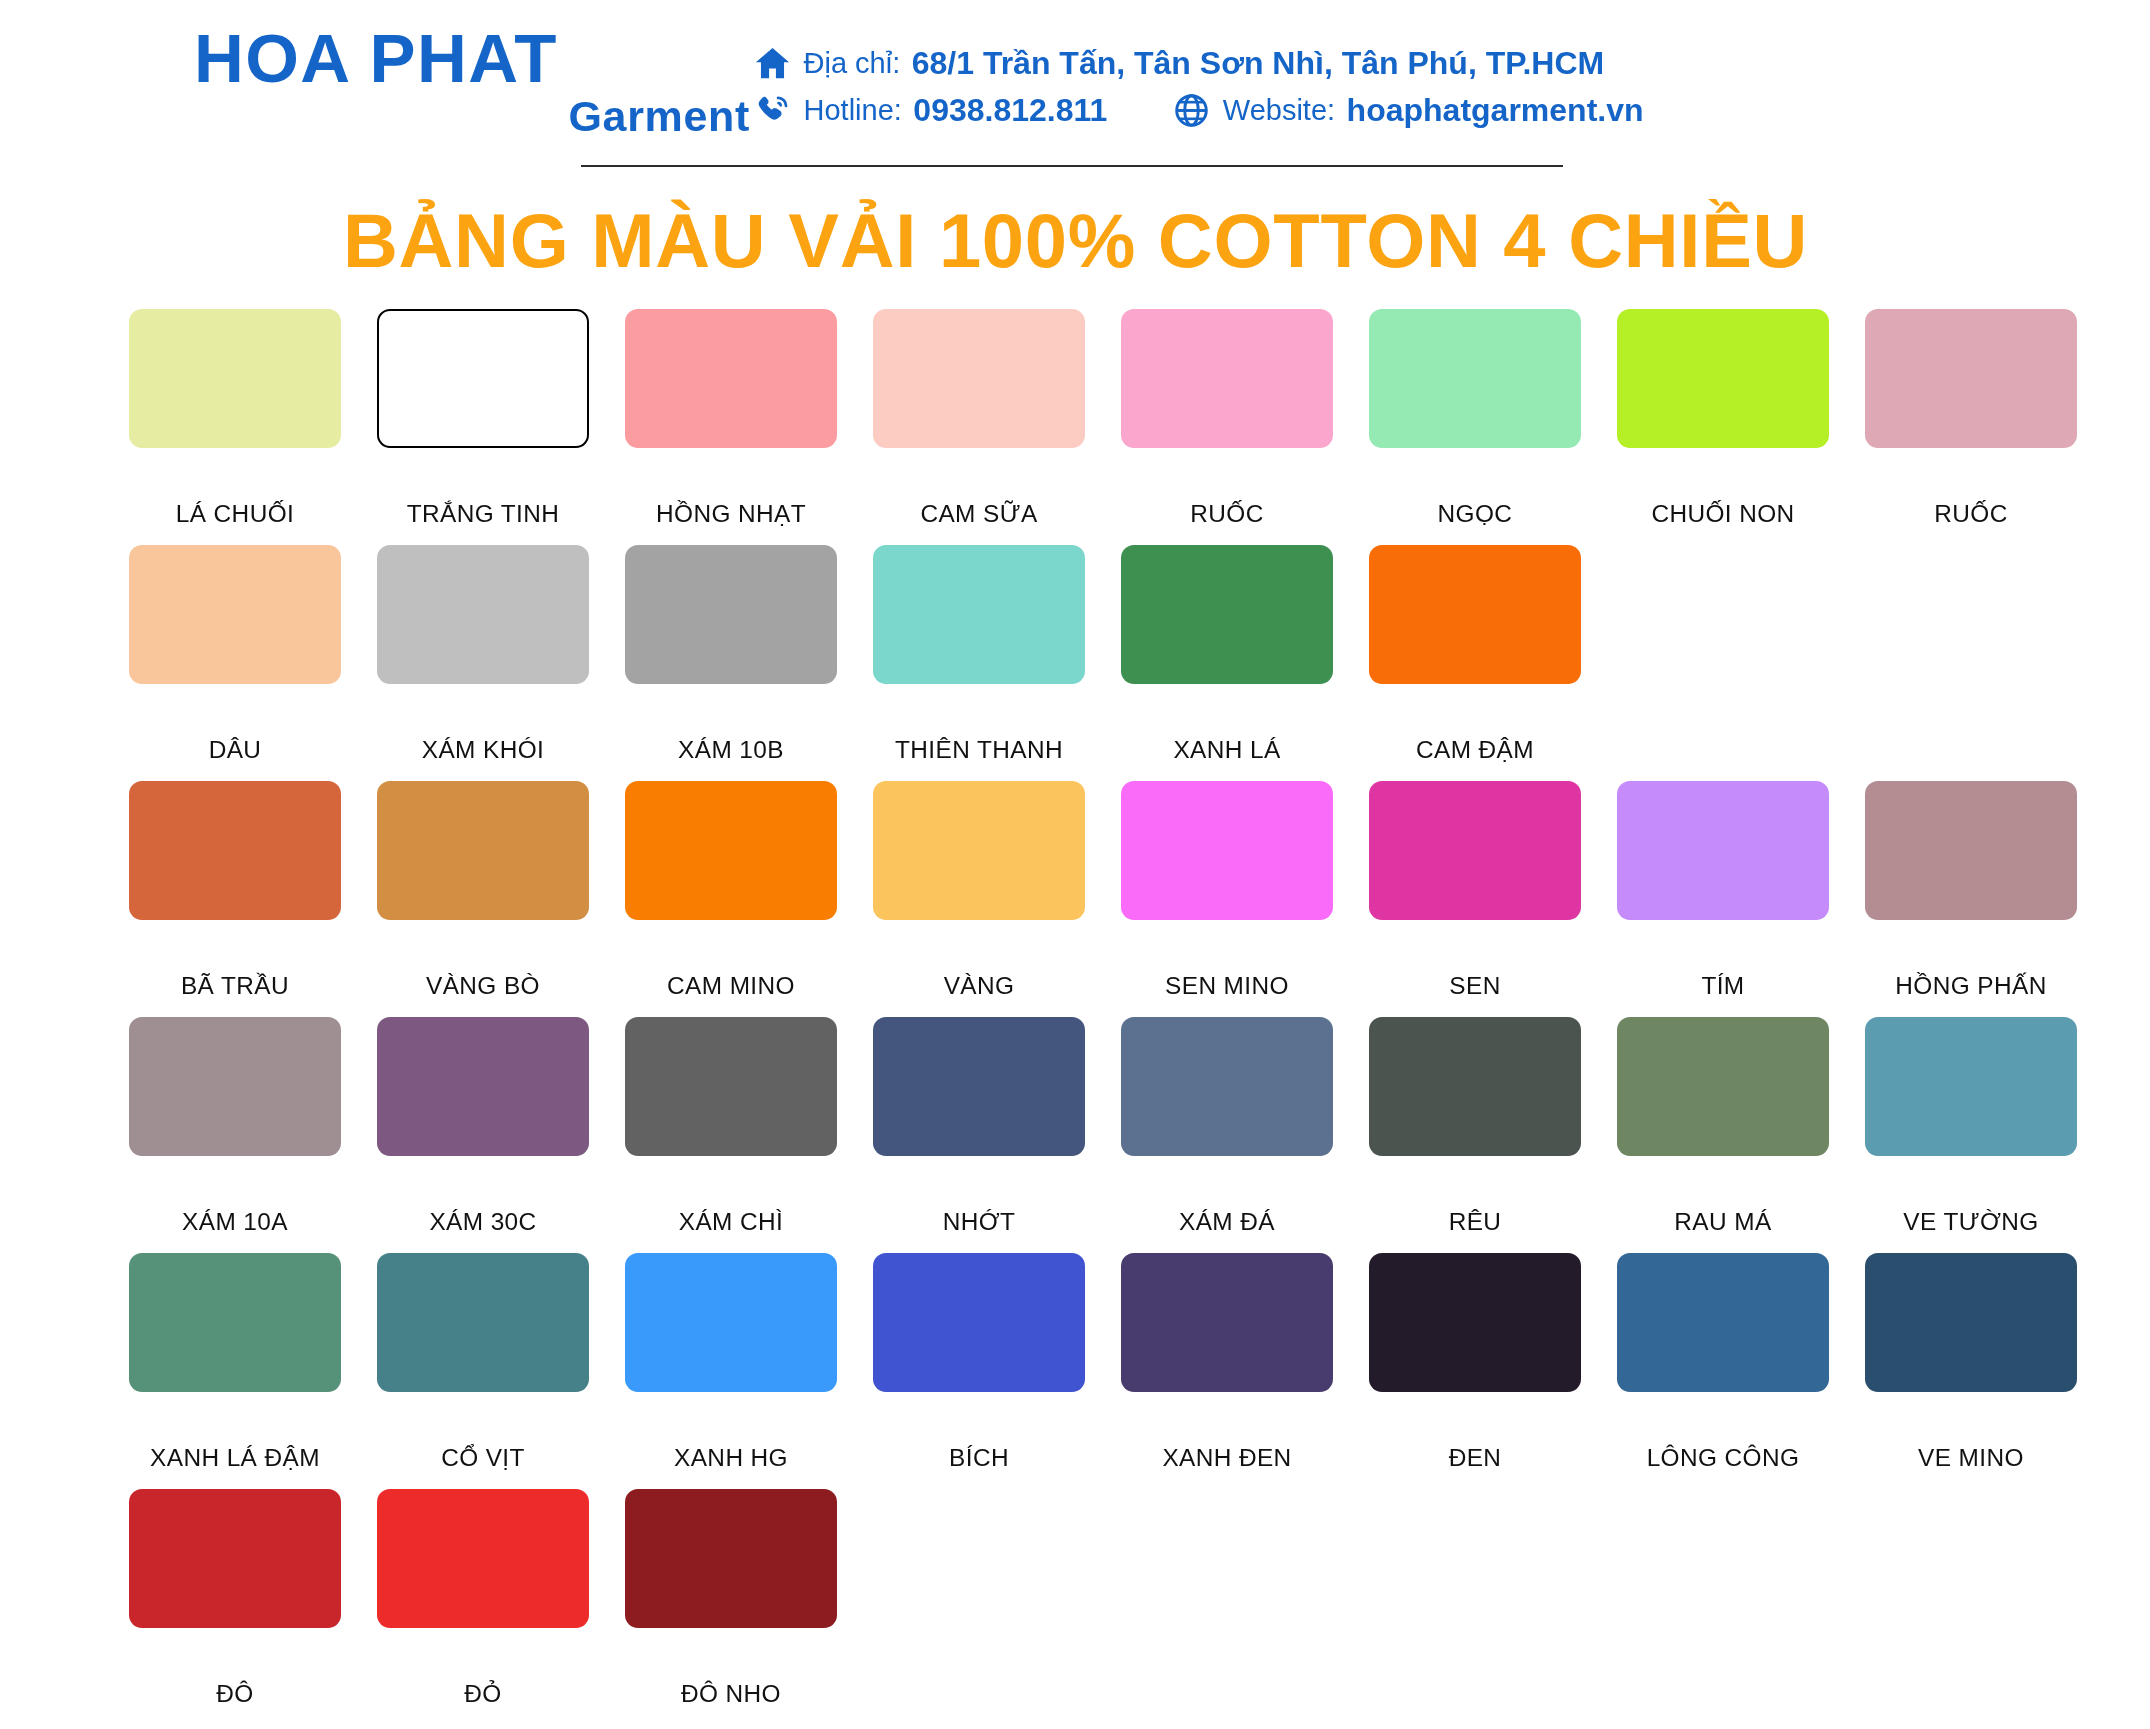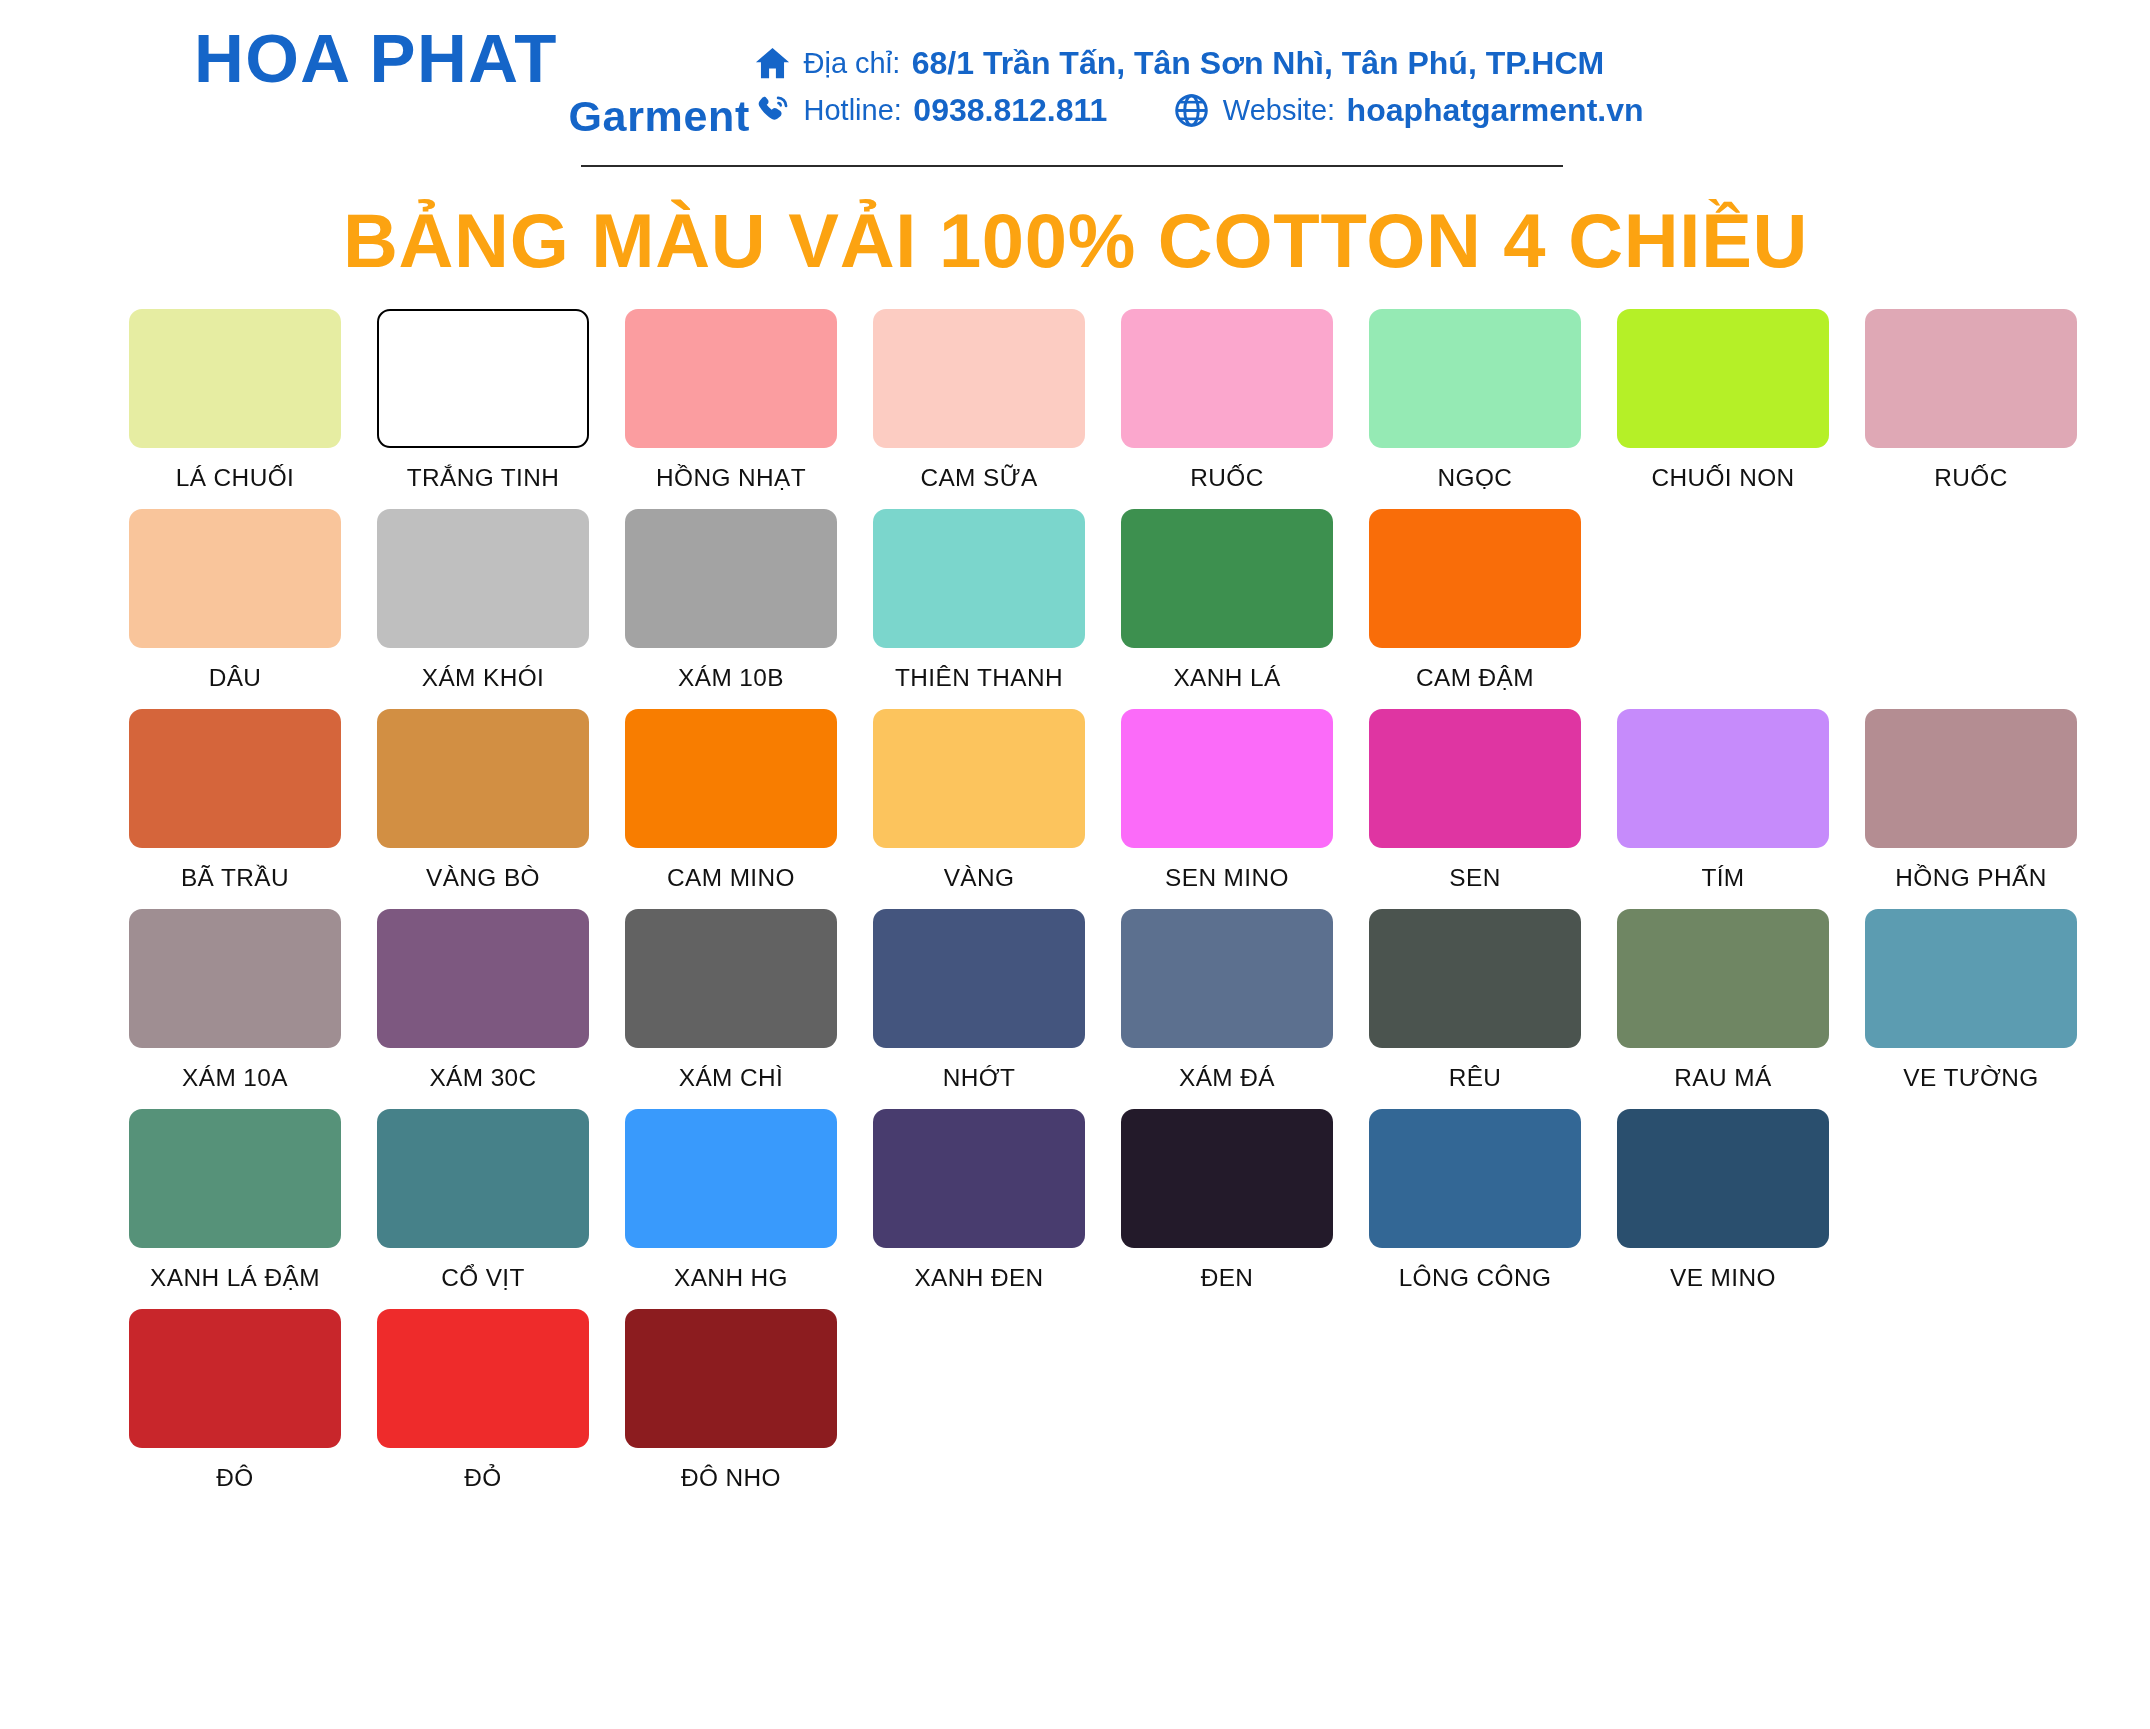--- a/index.html
+++ b/index.html
@@ -110,20 +110,21 @@
   .grid-row {
     display: flex;
     margin-bottom: 17px;
   }
   .cell {
     width: 212px;
     margin-right: 36px;
     display: flex;
     flex-direction: column;
     align-items: center;
+    gap: 36px;
   }
   .cell:last-child { margin-right: 0; }
   .swatch {
     width: 212px;
     height: 139px;
     border-radius: 13px;
     box-sizing: border-box;
   }
   .swatch.outlined {
     border: 2.2px solid #000000;
@@ -329,20 +330,24 @@
       </div>
       <div class="cell">
         <div class="swatch" style="background: rgb(70, 129, 137);"></div>
         <div class="cell-label">CỔ VỊT</div>
       </div>
       <div class="cell">
         <div class="swatch" style="background: rgb(57, 154, 252);"></div>
         <div class="cell-label">XANH HG</div>
       </div>
       <div class="cell">
+        <div class="swatch" style="background: rgb(64, 84, 210);"></div>
+        <div class="cell-label">BÍCH</div>
+      </div>
+      <div class="cell">
         <div class="swatch" style="background: rgb(72, 60, 110);"></div>
         <div class="cell-label">XANH ĐEN</div>
       </div>
       <div class="cell">
         <div class="swatch" style="background: rgb(35, 26, 42);"></div>
         <div class="cell-label">ĐEN</div>
       </div>
       <div class="cell">
         <div class="swatch" style="background: rgb(51, 103, 149);"></div>
         <div class="cell-label">LÔNG CÔNG</div>

